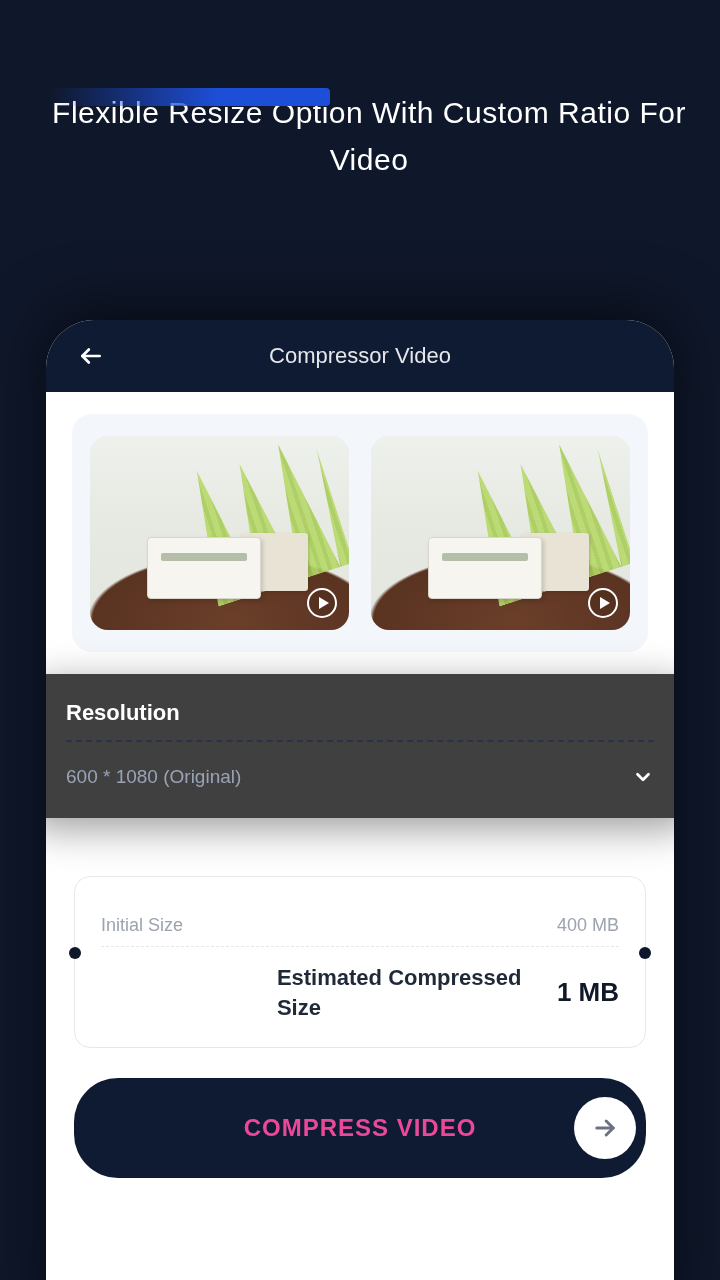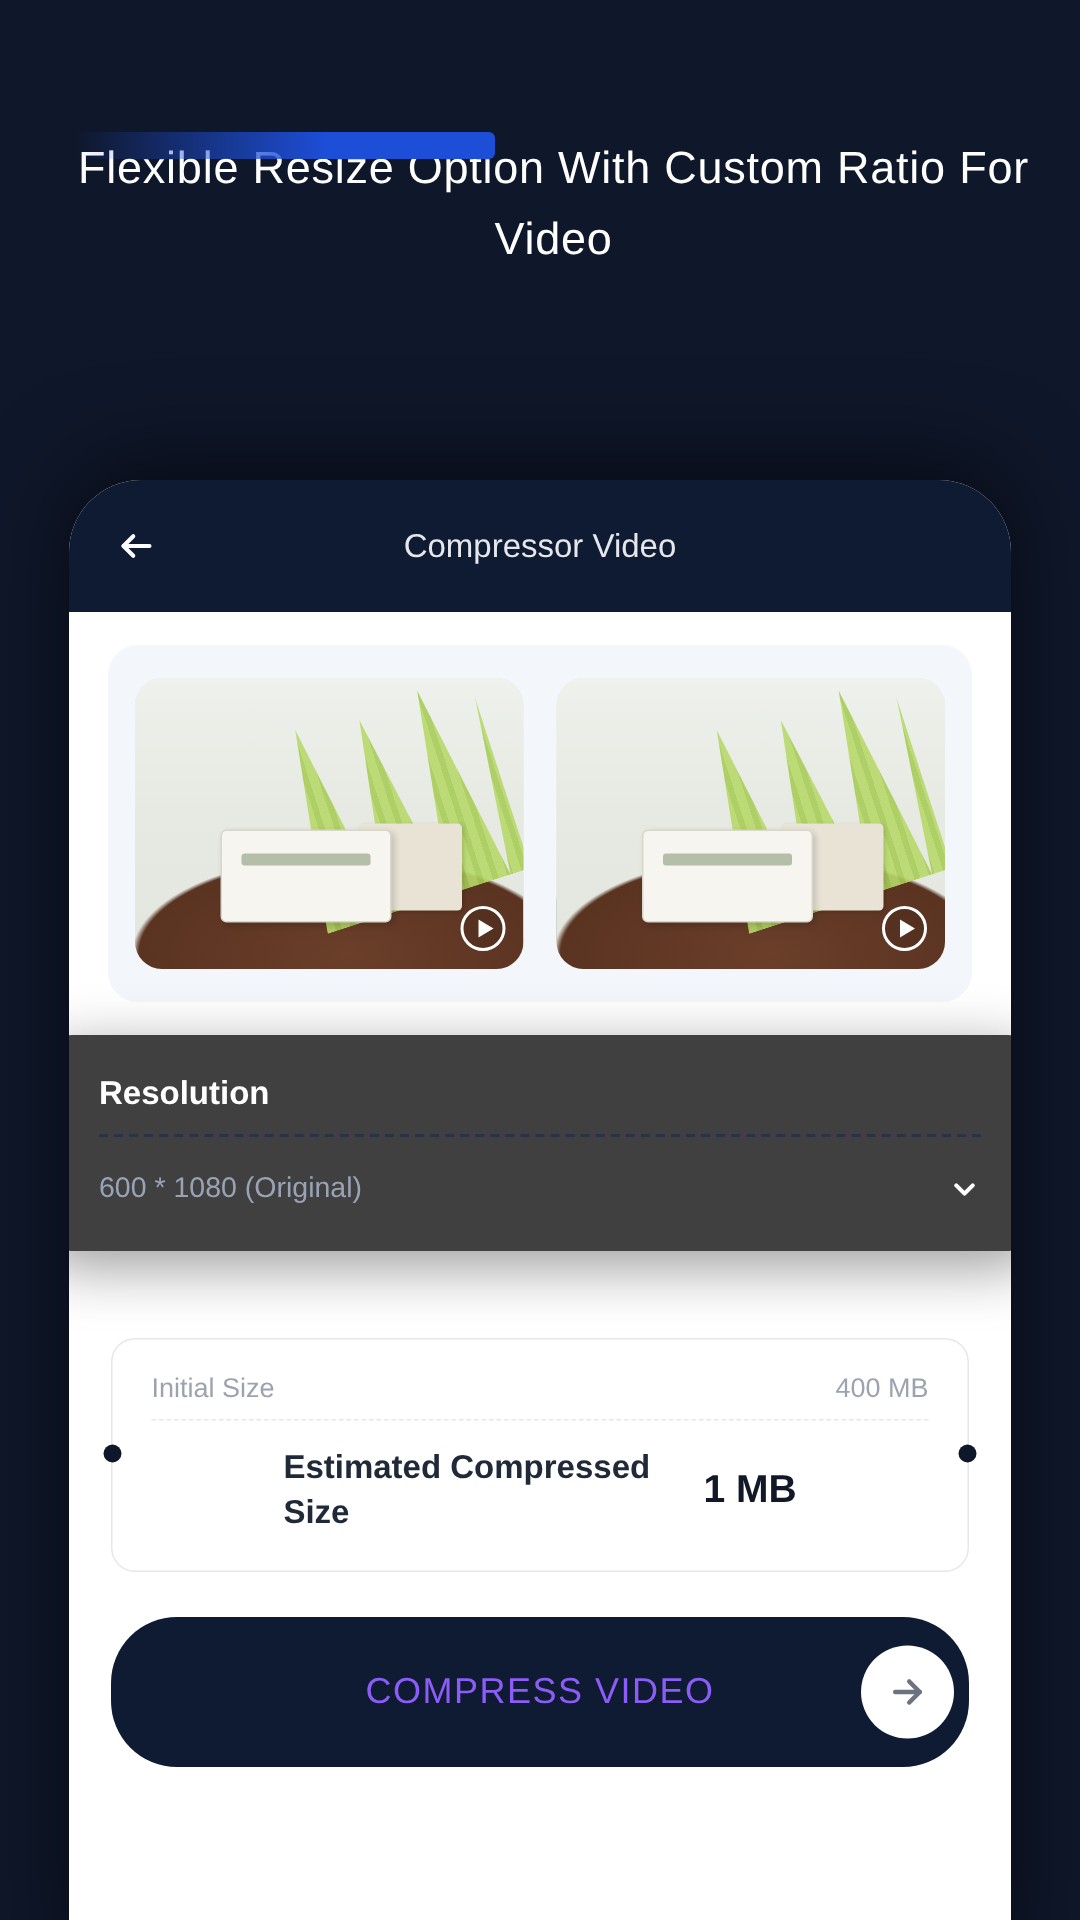--- a/index.html
+++ b/index.html
@@ -49,21 +49,21 @@
     left: 46px;
     right: 46px;
     bottom: -40px;
     background: #ffffff;
     border-radius: 48px 48px 0 0;
     overflow: hidden;
     box-shadow: 0 -10px 60px rgba(0,0,0,0.55);
   }
   .appbar {
     background: #0f1b33;
-    height: 88px;
+    height: 72px;
     display: flex;
     align-items: center;
     padding: 0 32px;
     position: relative;
   }
   .back-icon svg { display:block; }
   .appbar-title {
     position: absolute;
     left: 0; right: 0;
     text-align: center;
@@ -195,40 +195,41 @@
     width:12px;height:12px;border-radius:50%;
     background:#0f172a;
     top:70px;
   }
   .size-card .dot.left{left:-6px;}
   .size-card .dot.right{right:-6px;}
   .size-row1{
     display:flex;justify-content:space-between;
     color:#9ca3af;font-size:18px;
     padding-bottom:10px;
+    margin-top:16px;
   }
   .size-row2{
-    display:flex;justify-content:center;align-items:center;
+    display:flex;justify-content:flex-end;align-items:center;
     padding-top:16px;
     border-top:1px dashed #e5e7eb;
   }
   .size-row2 .lbl{font-size:22px;font-weight:600;color:#1f2937;line-height:1.35;max-width:280px;}
   .size-row2 .val{font-size:26px;font-weight:600;color:#111827;}
   .compress-btn{
     margin: 30px 28px 0 28px;
     background:#0f1b33;
     border-radius: 44px;
     height: 100px;
     display:flex;
     align-items:center;
     justify-content:center;
     position:relative;
-    color:#8b5cf6;
+    color:#ec4899;
     font-size:24px;
-    font-weight:400;
+    font-weight:700;
     letter-spacing:1px;
   }
   .compress-btn .circle{
     position:absolute;
     right:10px;
     width:62px;height:62px;border-radius:50%;
     background:#fff;
     display:flex;align-items:center;justify-content:center;
   }
   .compress-btn .circle svg{display:block;}

